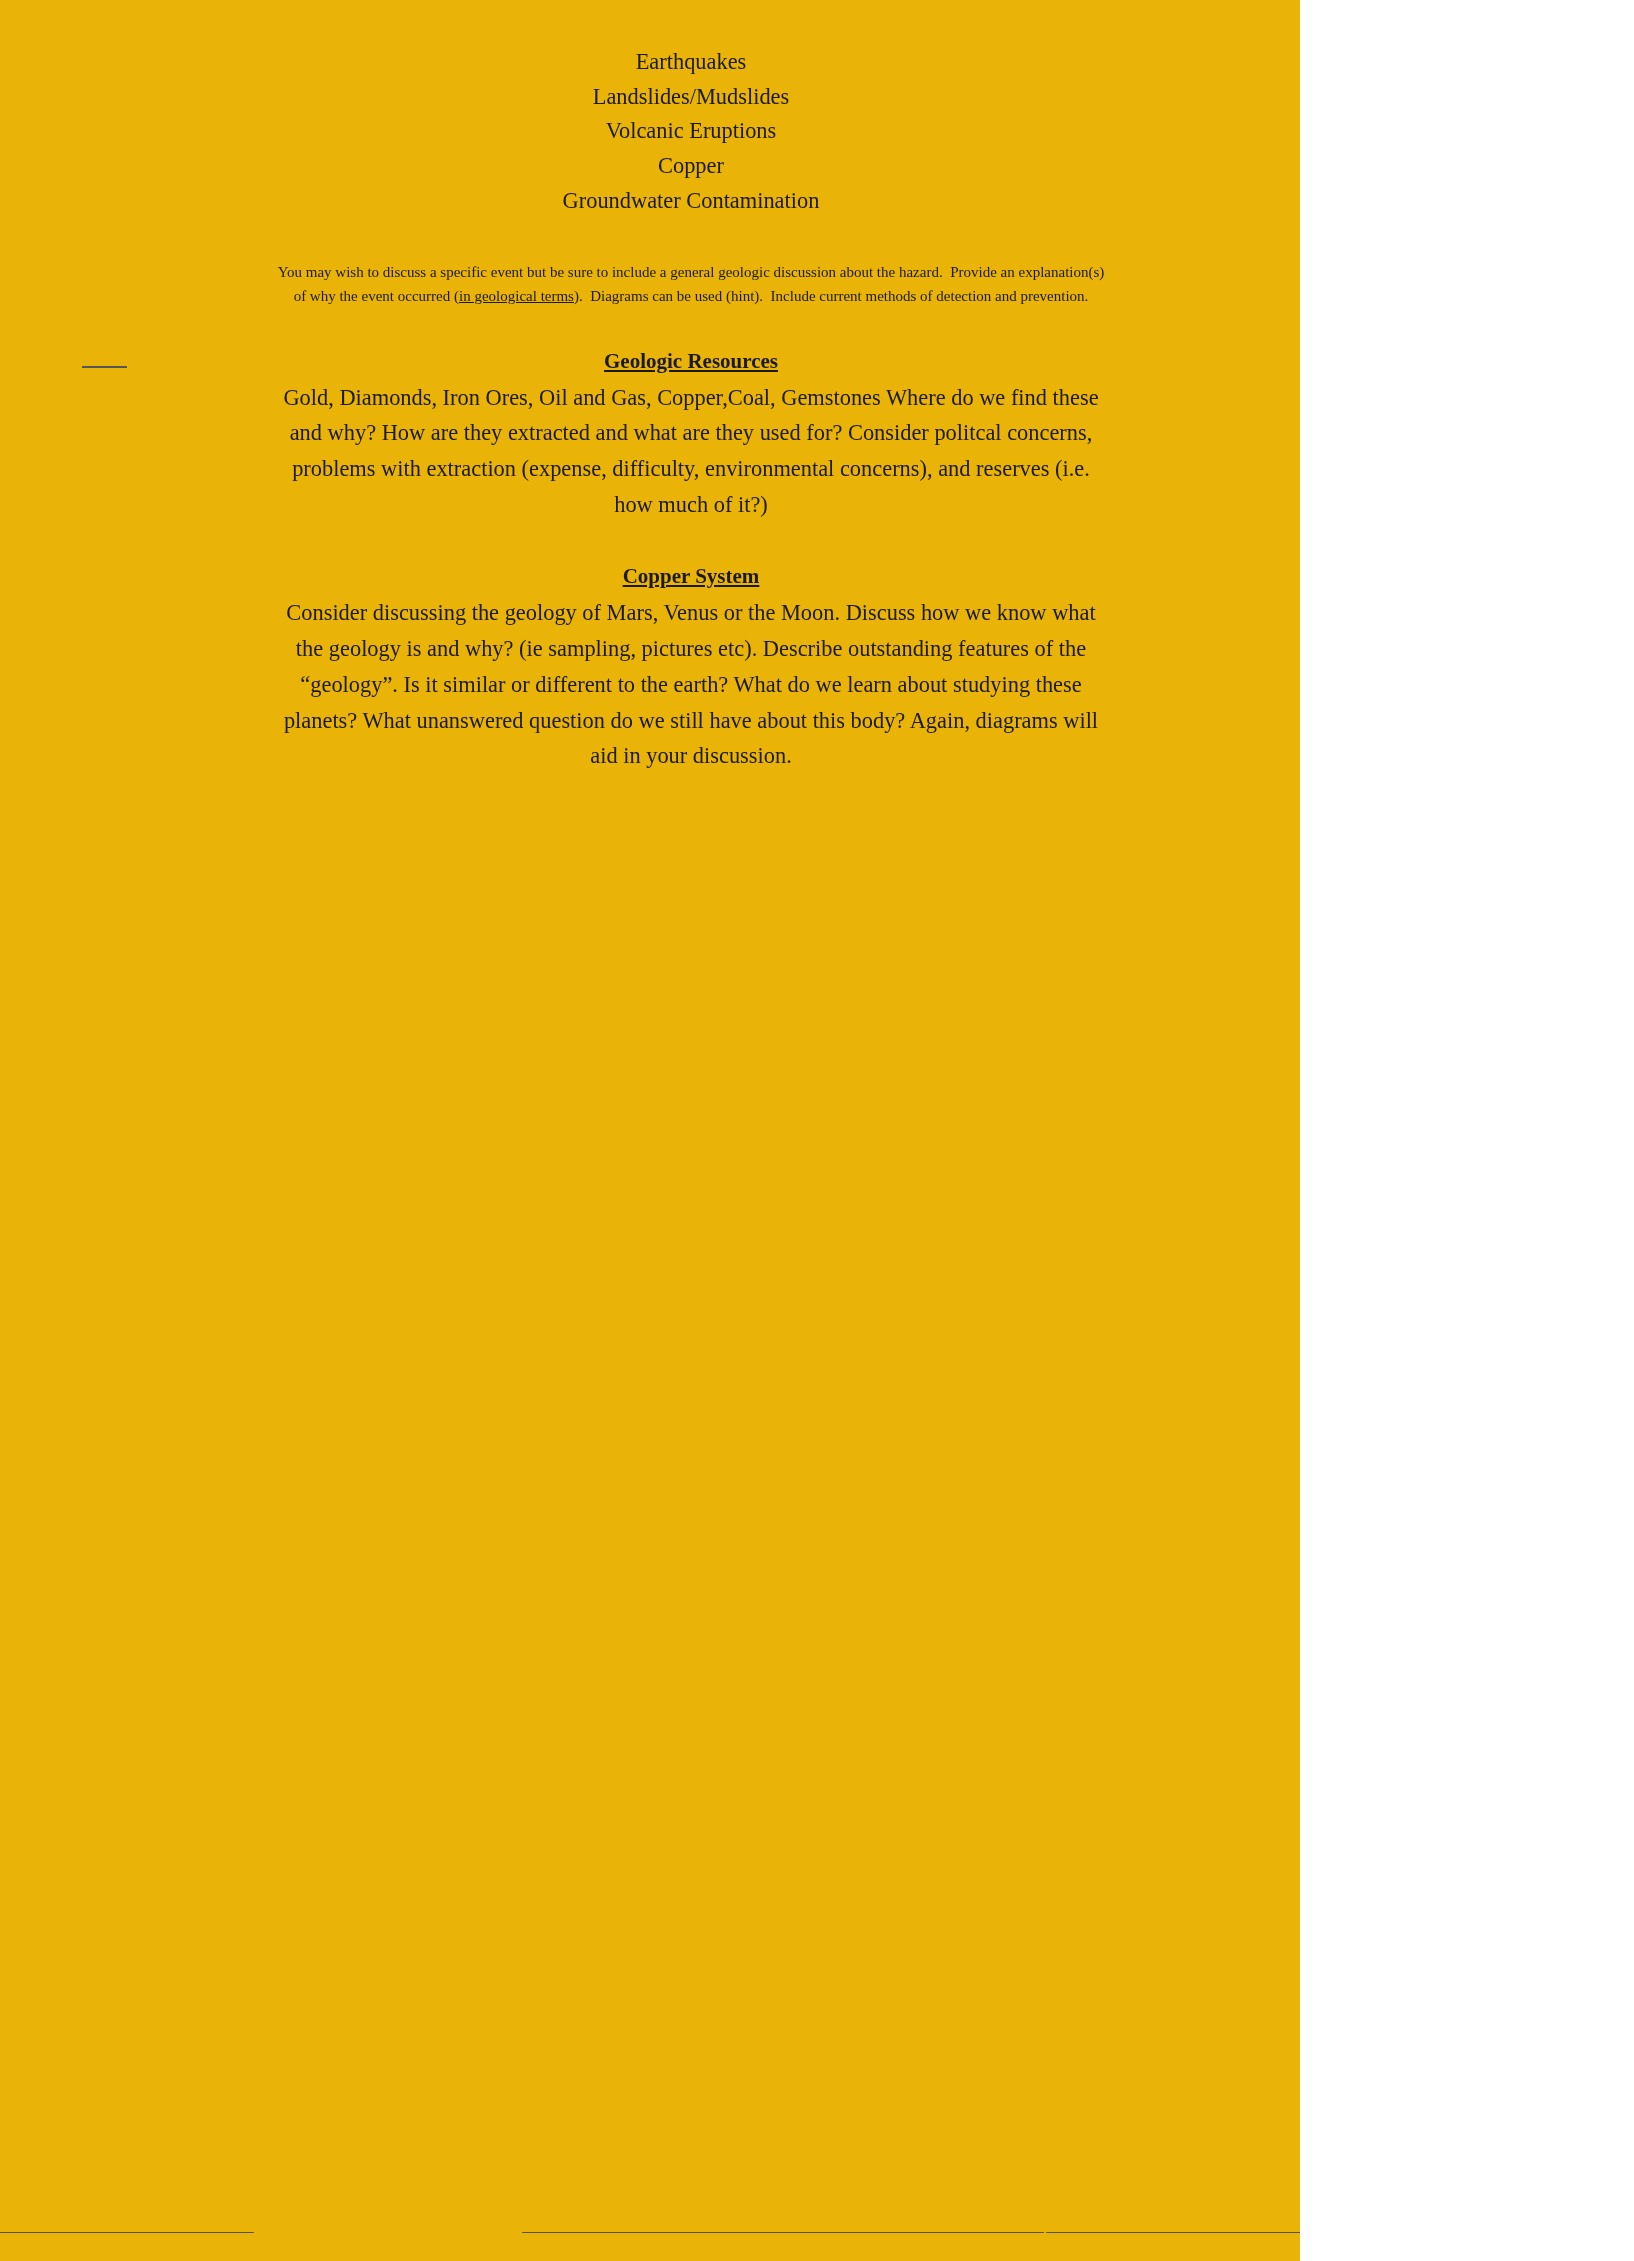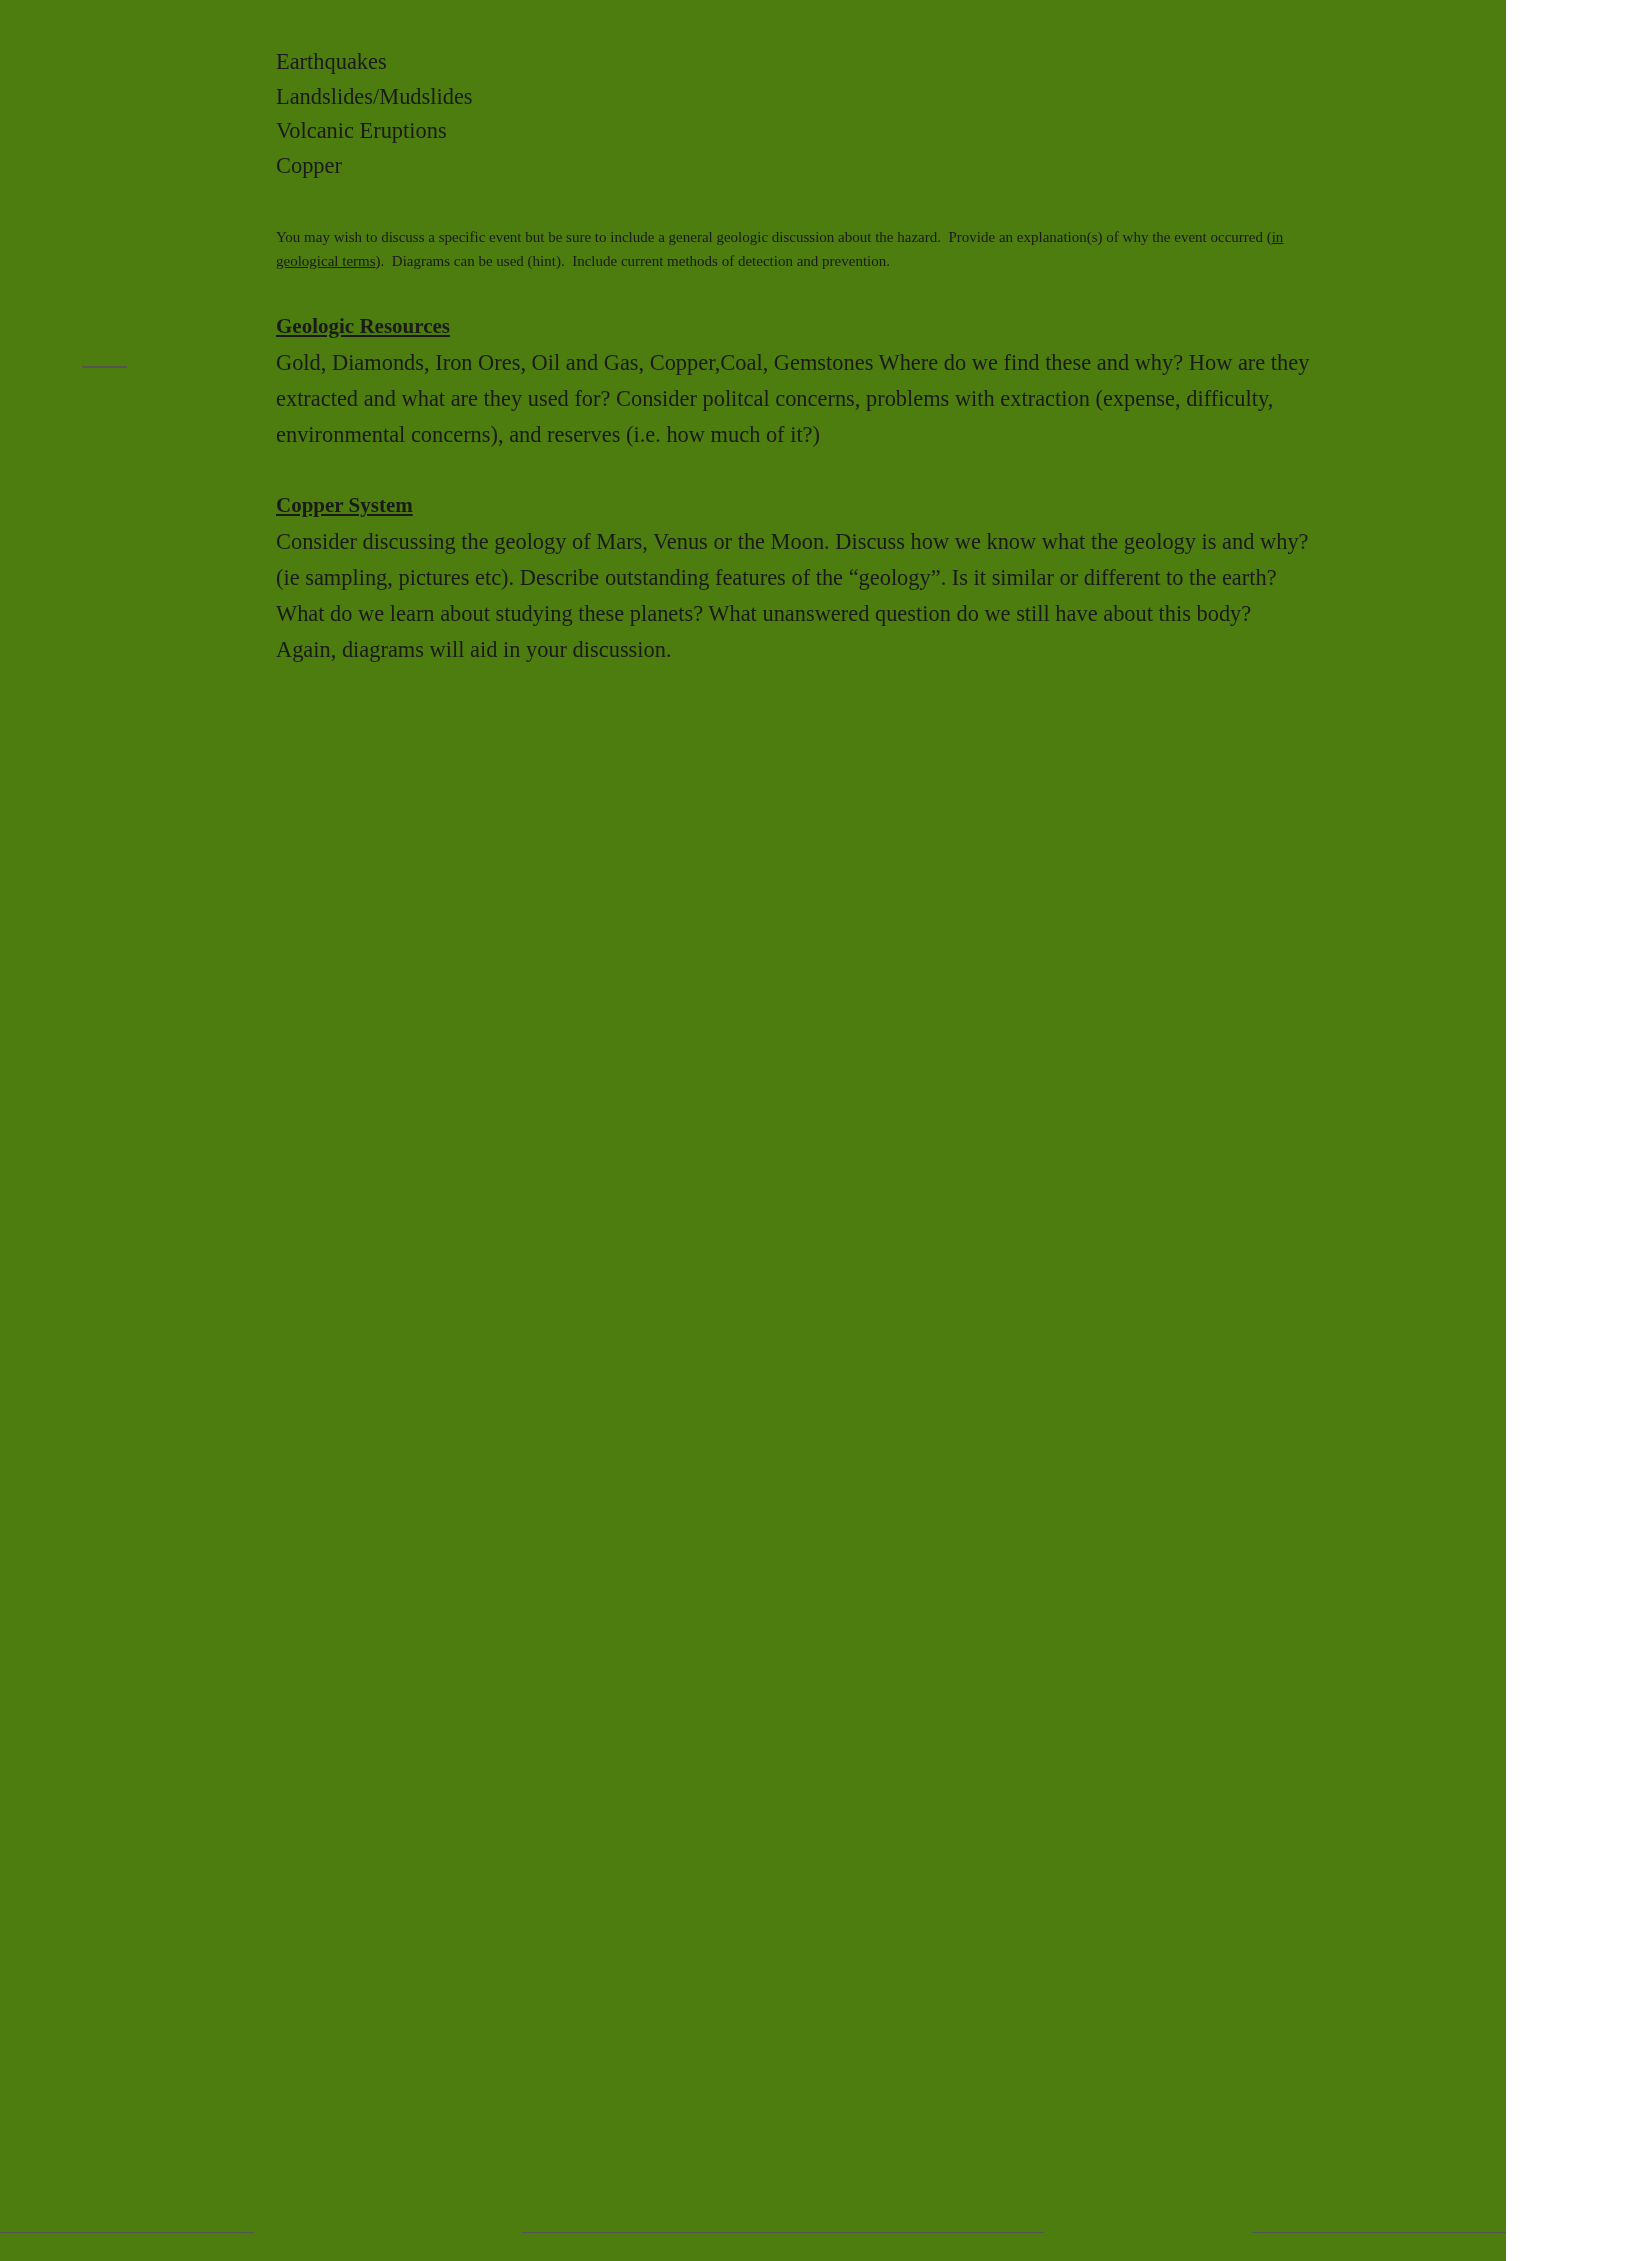--- a/index.html
+++ b/index.html
@@ -12,25 +12,26 @@
       background-color: #ffffff;
       font-family: 'Times New Roman', Times, serif;
       font-size: 21px;
       color: #1a1a1a;
       width: 1634px;
       min-height: 2261px;
       position: relative;
     }
 
     .page {
-      width: 1506px;
+      width: 1300px;
       min-height: 2261px;
-      background: #4d7c0f;
+      background: #eab308;
       padding: 45px 194px 90px 276px;
       position: relative;
+      text-align: center;
     }
 
     .list-section {
       margin-bottom: 41px;
     }
 
     .list-item {
       line-height: 1.55;
       font-size: 22.4px;
     }
@@ -105,20 +106,21 @@
 
 <div class="page">
 
   <div class="margin-mark"></div>
 
   <div class="list-section">
     <div class="list-item">Earthquakes</div>
     <div class="list-item">Landslides/Mudslides</div>
     <div class="list-item">Volcanic Eruptions</div>
     <div class="list-item">Copper</div>
+    <div class="list-item">Groundwater Contamination</div>
   </div>
 
   <div class="paragraph">
     You may wish to discuss a specific event but be sure to include a general geologic discussion about the hazard.&nbsp; Provide an explanation(s) of why the event occurred (<span class="underline-text">in geological terms</span>).&nbsp; Diagrams can be used (hint).&nbsp; Include current methods of detection and prevention.
   </div>
 
   <div class="section-block">
     <div class="section-heading">Geologic Resources</div>
     <div class="section-body">Gold, Diamonds, Iron Ores, Oil and Gas, Copper,Coal, Gemstones Where do we find these and why?  How are they extracted and what are they used for?  Consider politcal concerns, problems with extraction (expense, difficulty, environmental concerns), and reserves (i.e. how much of it?)</div>
   </div>

